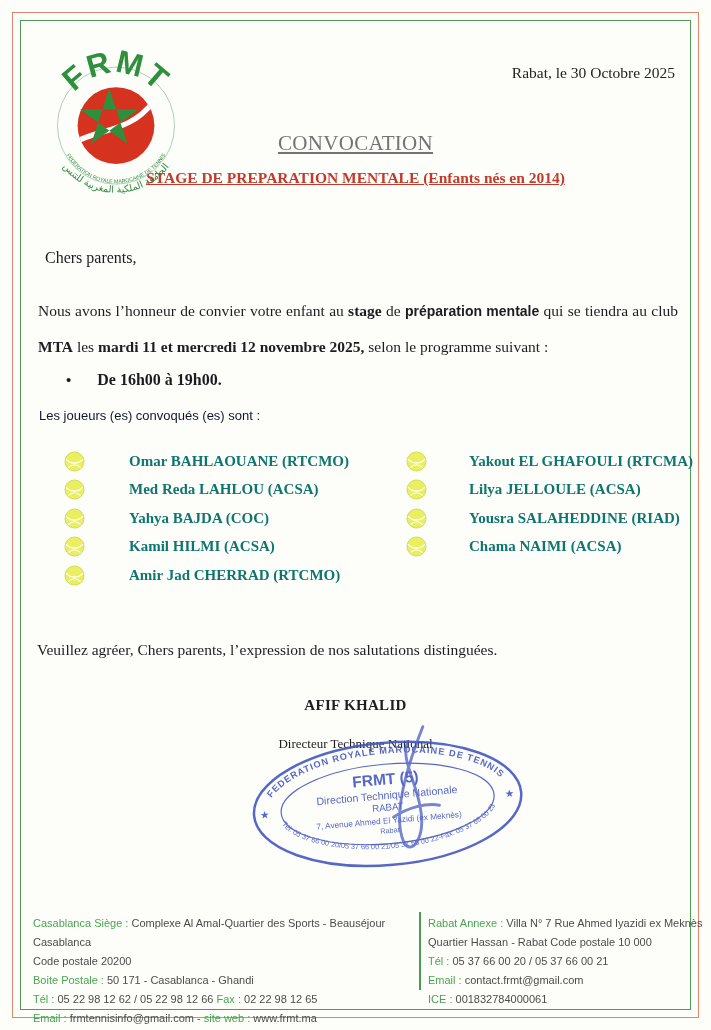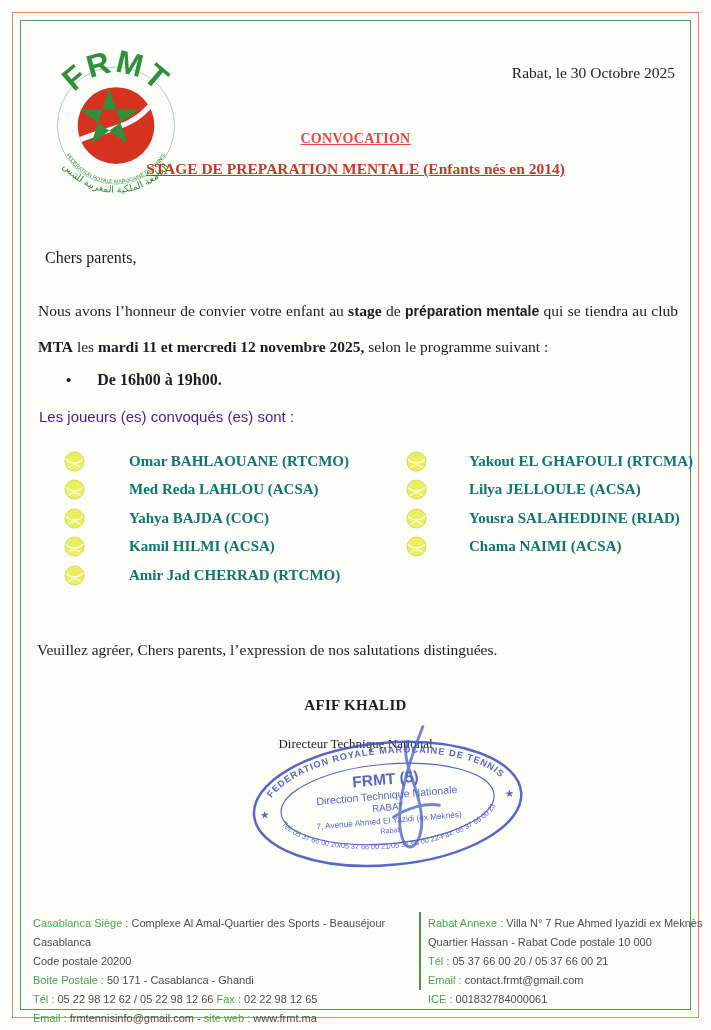--- a/index.html
+++ b/index.html
@@ -11,32 +11,32 @@
     overflow:hidden;
   }
   .border-red{position:absolute;inset:12px;border:1.5px solid #e0876b;pointer-events:none;}
   .border-green{position:absolute;inset:20px;border:1.5px solid #4f9a58;pointer-events:none;}
 
   .logo{position:absolute;left:44px;top:34px;width:144px;height:164px;}
 
   .date-line{position:absolute;top:64px;right:36px;font-size:15.5px;color:#222;}
 
   .titles{position:absolute;left:0;right:0;top:131px;text-align:center;}
-  .title1{font-size:14px;font-weight:bold;color:#ef4444;text-decoration:underline;letter-spacing:.3px;}
+  .title1{font-size:21px;font-weight:normal;color:#737373;text-decoration:underline;letter-spacing:.3px;}
   .title2{margin-top:13px;font-size:15.5px;font-weight:bold;color:#c33a2a;text-decoration:underline;}
 
   .salutation{position:absolute;left:45px;top:249px;font-size:16px;}
   .paragraph{position:absolute;left:38px;top:293px;width:640px;font-size:15.5px;line-height:35px;text-align:justify;}
   .paragraph .b{font-weight:bold;}
   .paragraph .sansb{font-family:"Liberation Sans",sans-serif;font-weight:bold;font-size:14px;}
 
   .schedule{position:absolute;left:66px;top:371px;font-size:16px;font-weight:bold;}
   .schedule .dot{display:inline-block;margin-right:26px;font-size:15px;}
 
-  .players-intro{position:absolute;left:39px;top:408px;font-family:"Liberation Sans",sans-serif;font-size:15px;color:#4c1d95;}
+  .players-intro{position:absolute;left:39px;top:408px;font-family:"Liberation Sans",sans-serif;font-size:13px;color:#0f172a;}
 
   .col{position:absolute;top:447px;}
   .col-left{left:64px;}
   .col-right{left:406px;}
   .player-row{display:flex;align-items:center;height:28.5px;}
   .player-row svg{flex:0 0 auto;}
   .player-name{margin-left:44px;font-size:15px;font-weight:bold;color:#0f766e;white-space:nowrap;}
   .col-right .player-name{margin-left:42px;}
 
   .closing{position:absolute;left:37px;top:641px;font-size:15.5px;}

